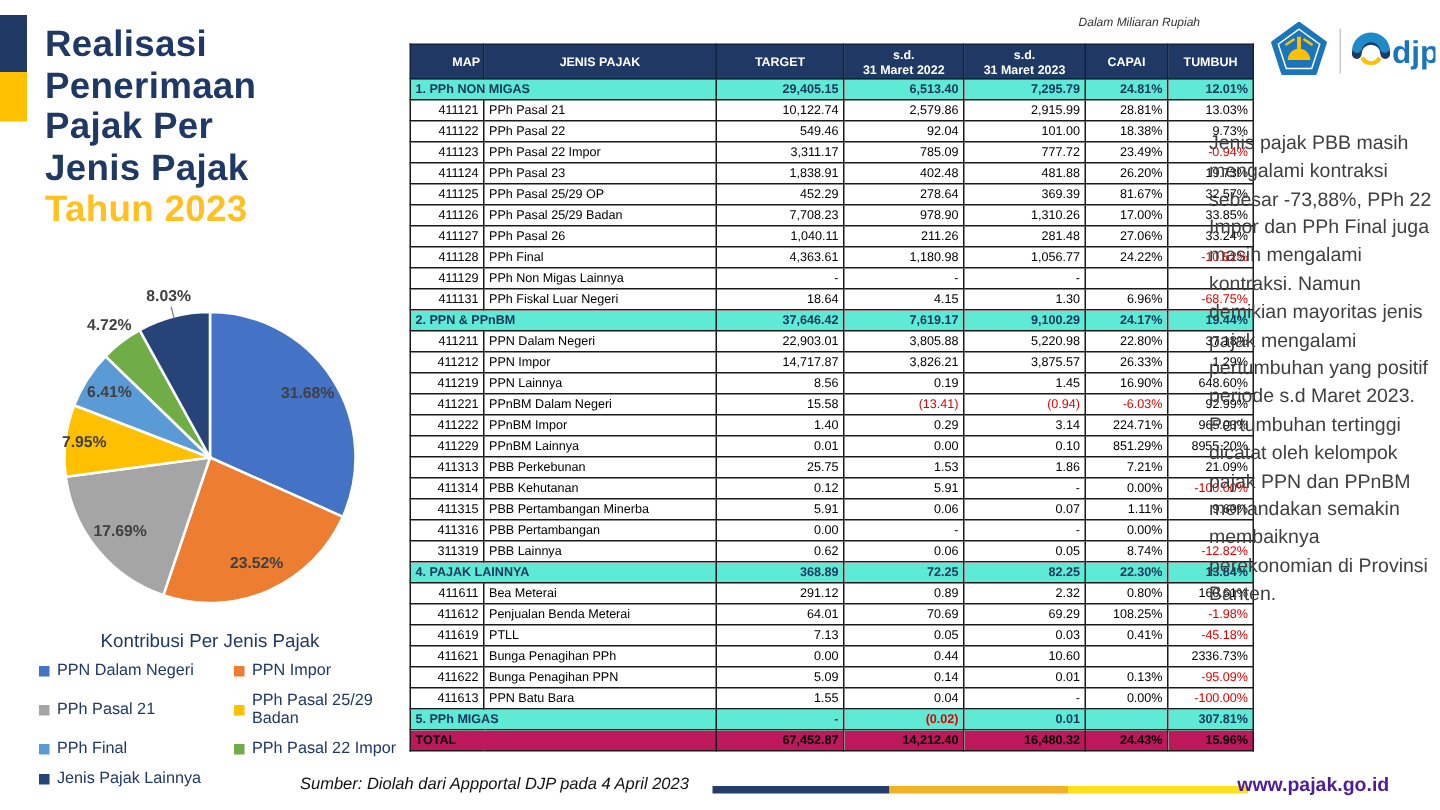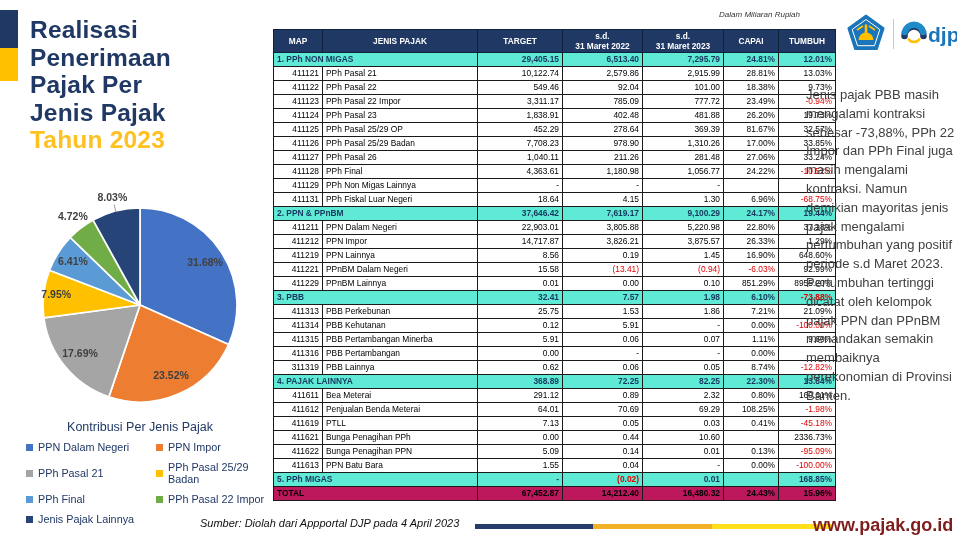--- a/index.html
+++ b/index.html
@@ -53,42 +53,42 @@
   
   .analysis{left:806px;top:86px;width:151px;font-size:13px;line-height:18.8px;color:#3F3F3F}
   .analysis .b{font-weight:400}
 
   
   .source{left:200px;top:517px;font-size:11px;font-style:italic;color:#111}
   .bar{top:524px;height:5px}
   .bar-navy{left:475px;width:118px;background:#263D6B}
   .bar-gold{left:593px;width:119px;background:#F2B228}
   .bar-yellow{left:712px;width:120px;background:#FFE01A}
-  .website{left:813px;top:515px;width:125px;text-align:center;font-size:18px;font-weight:700;color:#7f1d1d}
+  .website{left:813px;top:515px;width:125px;text-align:center;font-size:13px;font-weight:700;color:#4c1d95}
 </style>
 </head>
 <body>
 
 <div class="abs accent-navy"></div>
 <div class="abs accent-gold"></div>
 
 <div class="abs title">
   <div>Realisasi</div>
   <div>Penerimaan</div>
   <div>Pajak Per</div>
   <div>Jenis Pajak</div>
   <div class="subtitle">Tahun 2023</div>
 </div>
 
 <div class="abs unit-note">Dalam Miliaran Rupiah</div>
 
 <table class="tax">
   <thead>
     <tr id="thead-row">
-        <th style="width: 44px;">
+        <th style="width: 44px; text-align: right;">
           <div>MAP</div>
         </th>
         <th style="width: 150px;">
           <div>JENIS PAJAK</div>
         </th>
         <th style="width: 80px;">
           <div>TARGET</div>
         </th>
         <th style="width: 75px;">
           <div>s.d.</div>
@@ -243,36 +243,37 @@
       <tr class="item">
         <td class="map">411221</td>
         <td class="name">PPnBM Dalam Negeri</td>
         <td class="num">15.58</td>
         <td class="num neg">(13.41)</td>
         <td class="num neg">(0.94)</td>
         <td class="num neg">-6.03%</td>
         <td class="num">92.99%</td>
       </tr>
       <tr class="item">
+        <td class="map">411222</td>
+        <td class="name">PPnBM Impor</td>
+        <td class="num">1.40</td>
+        <td class="num">0.29</td>
+        <td class="num">3.14</td>
+        <td class="num">224.71%</td>
+        <td class="num">965.03%</td>
+      </tr>
+      <tr class="item">
         <td class="map">411229</td>
         <td class="name">PPnBM Lainnya</td>
         <td class="num">0.01</td>
         <td class="num">0.00</td>
         <td class="num">0.10</td>
         <td class="num">851.29%</td>
         <td class="num">8955.20%</td>
       </tr>
-      <tr class="section">
-        <td class="name" colspan="2">3. PBB</td>
-        <td class="num">32.41</td>
-        <td class="num">7.57</td>
-        <td class="num">1.98</td>
-        <td class="num">6.10%</td>
-        <td class="num neg">-73.88%</td>
-      </tr>
       <tr class="item">
         <td class="map">411313</td>
         <td class="name">PBB Perkebunan</td>
         <td class="num">25.75</td>
         <td class="num">1.53</td>
         <td class="num">1.86</td>
         <td class="num">7.21%</td>
         <td class="num">21.09%</td>
       </tr>
       <tr class="item">
@@ -372,21 +373,21 @@
         <td class="num">-</td>
         <td class="num">0.00%</td>
         <td class="num neg">-100.00%</td>
       </tr>
       <tr class="section">
         <td class="name" colspan="2">5. PPh MIGAS</td>
         <td class="num">-</td>
         <td class="num neg">(0.02)</td>
         <td class="num">0.01</td>
         <td class="num"></td>
-        <td class="num">168.85%</td>
+        <td class="num">307.81%</td>
       </tr>
       <tr class="total">
         <td class="name" colspan="2">TOTAL</td>
         <td class="num">67,452.87</td>
         <td class="num">14,212.40</td>
         <td class="num">16,480.32</td>
         <td class="num">24.43%</td>
         <td class="num">15.96%</td>
       </tr>
     </tbody>

